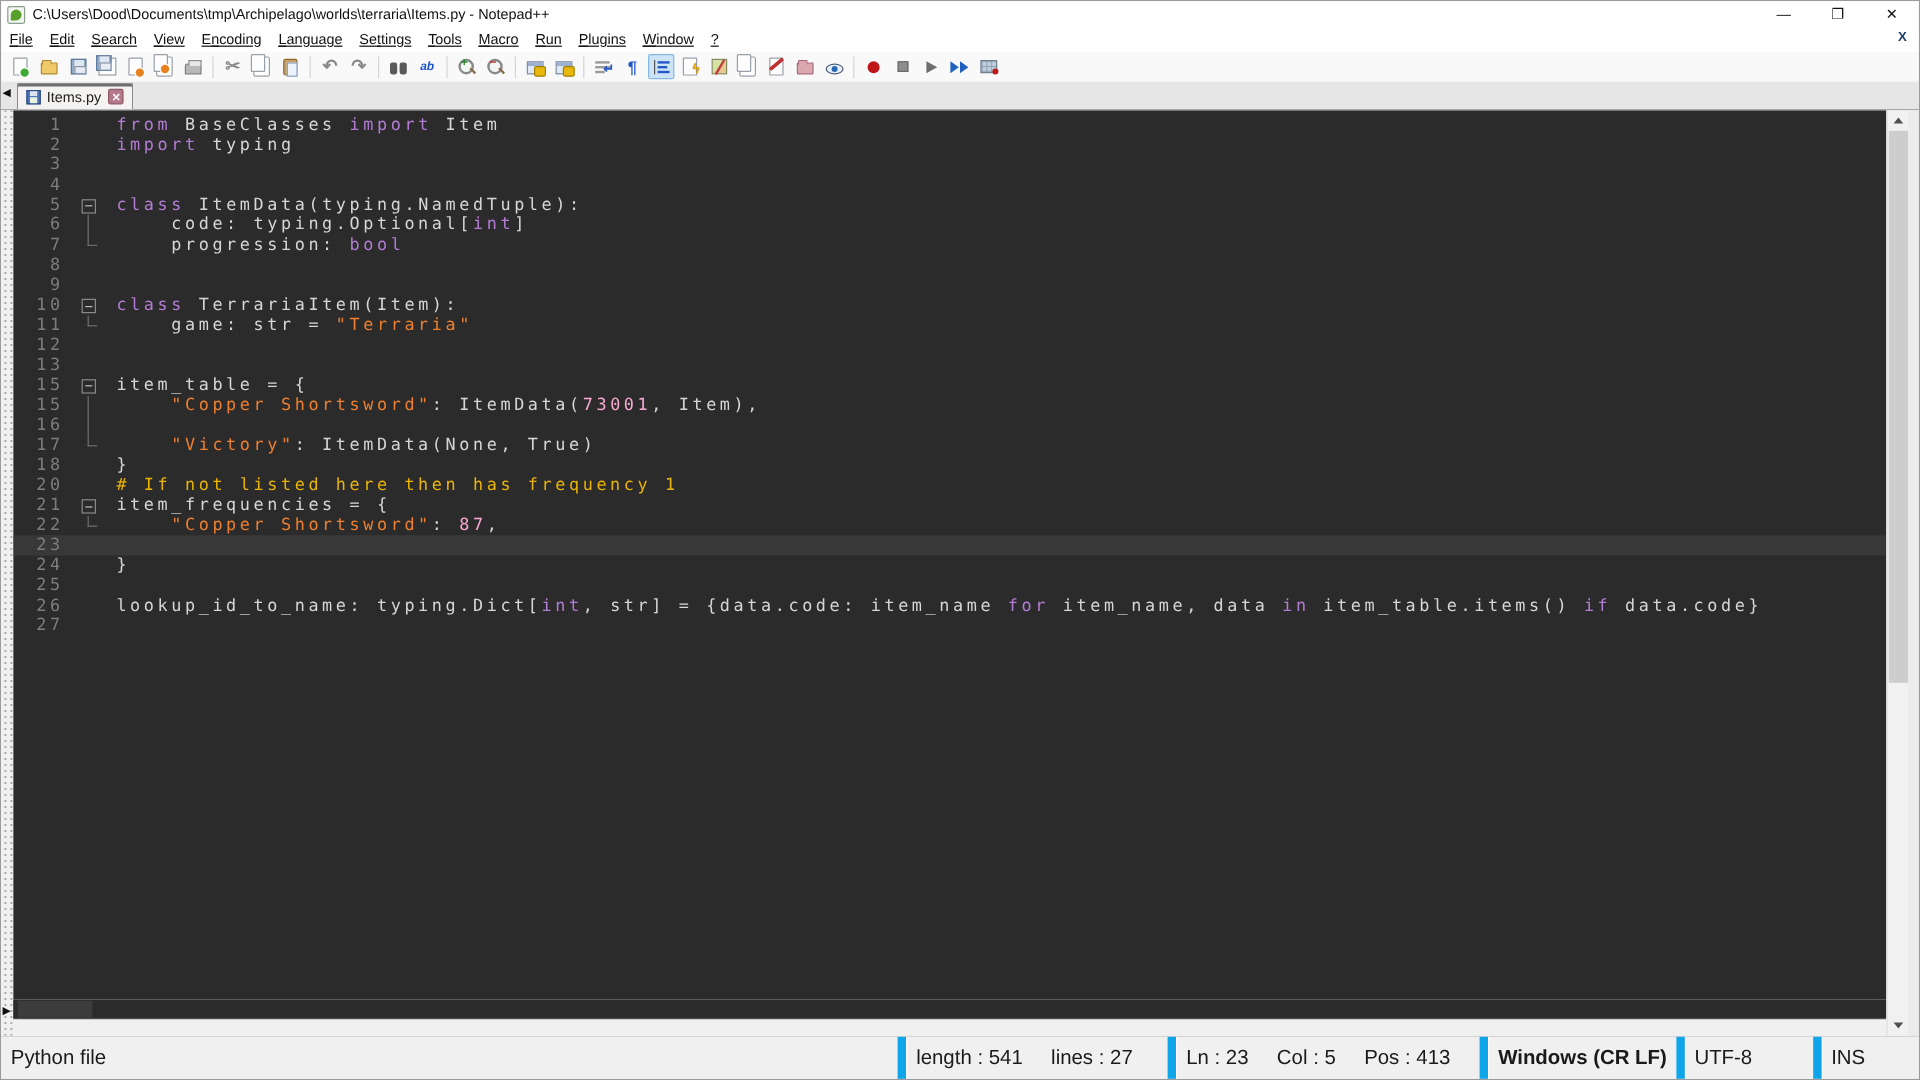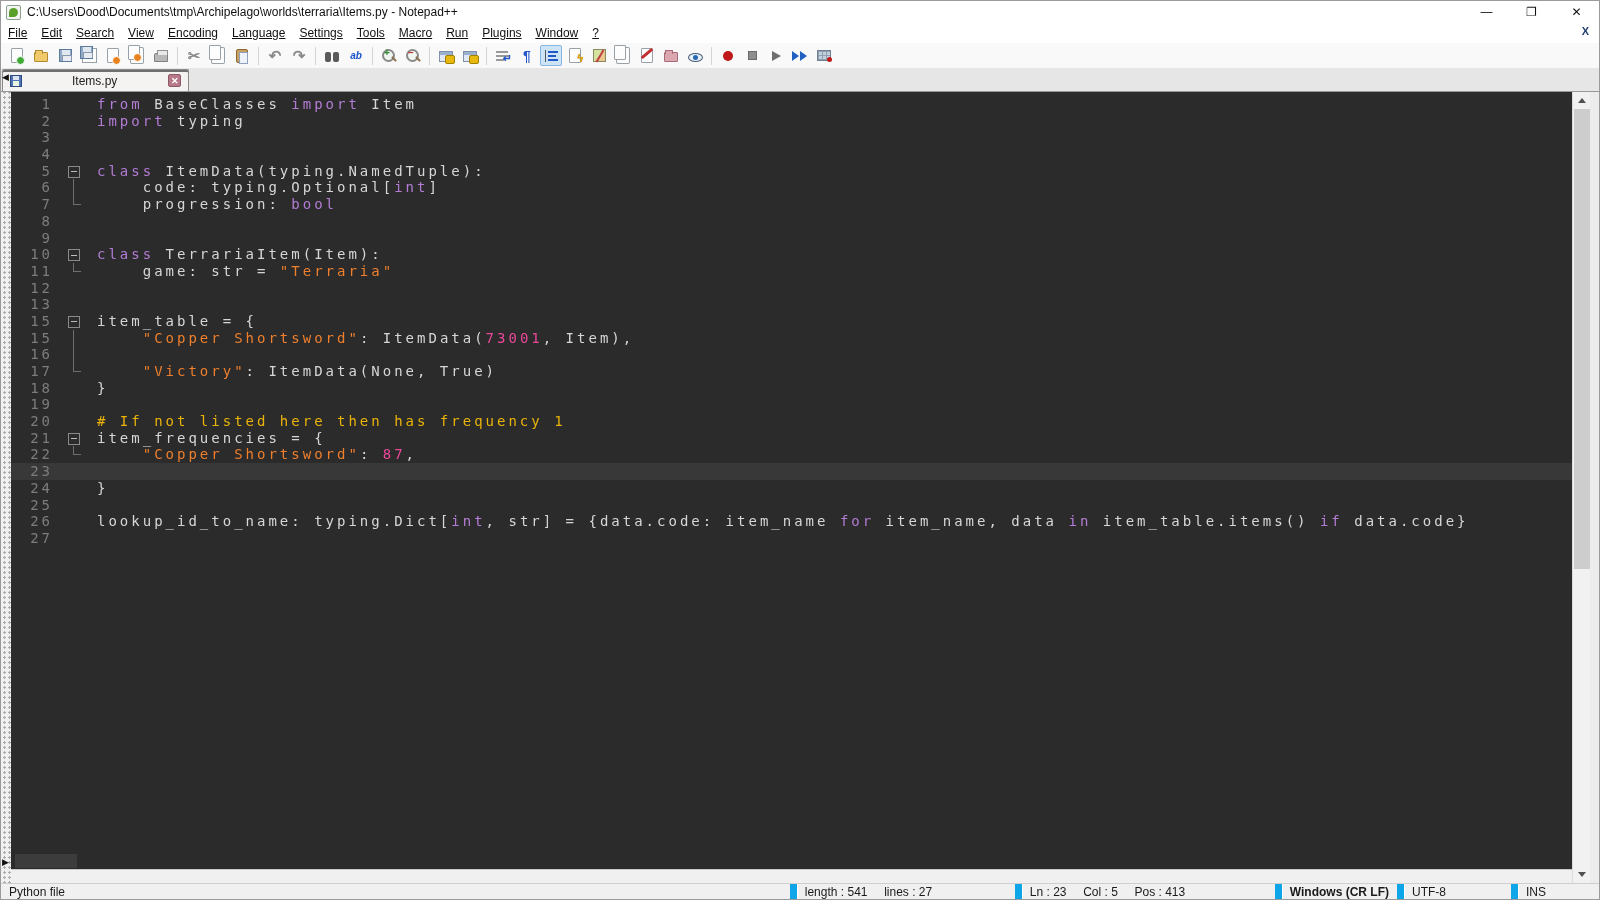--- a/index.html
+++ b/index.html
@@ -85,22 +85,22 @@
       background-image:linear-gradient(#8fa0b0 1px, transparent 1px), linear-gradient(90deg,#8fa0b0 1px, transparent 1px);
       background-size:4px 4px; position:relative; }
   .shape-grid::after { content:""; position:absolute; right:-2px; bottom:-2px; width:5px; height:5px; border-radius:50%; background:#c01818; }
   .glyph-gray { color:#8a8a8a; font-weight:bold; font-size:15px; }
   .glyph-ab { color:#1a54c8; font-weight:bold; font-size:10px; font-style:italic; }
   .bolt { position:absolute; right:-3px; bottom:-2px; color:#e8a800; font-weight:bold; font-size:11px; text-shadow:0 0 1px #805800; }
 
   
   .tabbar { height:24px; background:#e6e6e6; display:flex; align-items:flex-end; flex:0 0 auto; position:relative; border-bottom:1px solid #989898; }
   .tab-scroll-left { position:absolute; left:1px; top:4px; font-size:9px; color:#111; }
-  .tab { height:22px; margin-left:1px; background:#f4f3f2; border:1px solid #8a8a8a; border-bottom:none; border-radius:2px 2px 0 0;
-         display:flex; align-items:center; padding:0 7px; font-size:12px; color:#222; box-shadow:inset 0 2px 0 #6f6f6f;gap:45px; }
+  .tab { height:22px; margin-left:13px; background:#f4f3f2; border:1px solid #8a8a8a; border-bottom:none; border-radius:2px 2px 0 0;
+         display:flex; align-items:center; padding:0 7px; font-size:12px; color:#222; box-shadow:inset 0 2px 0 #6f6f6f; }
   .tab-save-icon { width:12px; height:12px; background:#4f74b8; border:1px solid #2e4a80; position:relative; margin-right:5px; }
   .tab-save-icon::before { content:""; position:absolute; left:2px; top:0; width:6px; height:4px; background:#dce4f2; }
   .tab-save-icon::after { content:""; position:absolute; left:2px; bottom:0; width:6px; height:5px; background:#e8f4e0; }
   .tab-close { width:13px; height:13px; margin-left:6px; background:#b5798a; border:1px solid #8d5a68; border-radius:2px;
                color:#fff; font-size:9px; font-weight:bold; display:flex; align-items:center; justify-content:center; }
 
   
   .main { flex:1 1 auto; display:flex; min-height:0; background:#f0f0f0; position:relative; }
   .left-strip { width:10px; background:#f0f0f0 radial-gradient(#ababab 1px, transparent 1.2px); background-size:5px 5px; background-position:1px 3px; position:relative; flex:0 0 auto; }
   .corner-arrow-bottom { position:absolute; left:1px; bottom:16px; font-size:9px; color:#111; }
@@ -112,43 +112,43 @@
   .ln { flex:0 0 52px; text-align:right; padding-right:10px; color:#7d7d7d; }
   .fold { flex:0 0 24px; position:relative; }
   .fold.f-open::before { content:""; position:absolute; left:5px; top:3px; width:10px; height:10px; border:1px solid #8a8a8a;
         background:linear-gradient(#bdbdbd,#bdbdbd) center/6px 1px no-repeat; }
   .fold.f-mid { background:linear-gradient(#6e6e6e,#6e6e6e) 10px 0/1px 100% no-repeat; }
   .fold.f-end { background:linear-gradient(#6e6e6e,#6e6e6e) 10px 0/1px 9px no-repeat,
                 linear-gradient(#6e6e6e,#6e6e6e) 10px 8px/8px 1px no-repeat; }
   .code { padding-left:10px; white-space:pre; }
   .kw  { color:#b37cd4; }
   .str { color:#ee7f2d; }
-  .num { color:#ec4899; }
+  .num { color:#f9a8d4; }
   .com { color:#eab308; }
   .df  { color:#d6d6d6; }
 
   
   .hscroll { height:16px; background:#2b2b2b; position:relative; flex:0 0 auto; }
   .hthumb { position:absolute; left:4px; top:1px; height:14px; width:62px; background:#3c3c3c; }
 
   
   .bottom-strip { height:14px; background:#f0f0f0; flex:0 0 auto; border-top:1px solid #c8c8c8; }
 
   
   .vscroll { width:18px; background:#f1f1f1; flex:0 0 auto; position:relative; border-left:1px solid #dcdcdc; }
   .v-arrow { position:absolute; left:0; width:18px; height:17px; display:flex; align-items:center; justify-content:center; }
   .v-arrow.up { top:0; } .v-arrow.down { bottom:0; }
   .tri-up { width:0; height:0; border-left:4px solid transparent; border-right:4px solid transparent; border-bottom:5px solid #505050; }
   .tri-down { width:0; height:0; border-left:4px solid transparent; border-right:4px solid transparent; border-top:5px solid #505050; }
   .vthumb { position:absolute; left:1px; width:16px; top:17px; height:460px; background:#cdcdcd; }
   .right-gap { width:9px; background:#ececec; flex:0 0 auto; }
 
   
-  .statusbar { height:16px; background:#f0f0f0; border-top:1px solid #cfcfcf; display:flex; align-items:center;
-               font-size:12px; color:#1a1a1a; flex:0 0 auto; }
+  .statusbar { height:36px; background:#f0f0f0; border-top:1px solid #cfcfcf; display:flex; align-items:center;
+               font-size:17px; color:#1a1a1a; flex:0 0 auto; }
   .sb-sec { padding:0 8px; height:100%; display:flex; align-items:center; border-left:7px solid #0ea5e9; box-shadow:inset 1px 0 0 #ffffff; white-space:pre; }
   .sb-doctype { flex:1 1 auto; border-left:none; box-shadow:none; }
   .sb-len { flex:0 0 225px; } .sb-pos { flex:0 0 260px; } .sb-eol { flex:0 0 118px;font-weight:bold; }
   .sb-enc { flex:0 0 114px; } .sb-ins { flex:0 0 88px; }
 </style>
 </head>
 <body>
 
 <div class="window">
 
@@ -325,21 +325,20 @@
           <div class="row"><span class="ln">9</span><span class="fold"></span><span class="code"></span></div>
           <div class="row"><span class="ln">10</span><span class="fold f-open"></span><span class="code"><span class="kw">class</span><span class="df"> TerrariaItem(Item):</span></span></div>
           <div class="row"><span class="ln">11</span><span class="fold f-end"></span><span class="code"><span class="df">    game: str = </span><span class="str">"Terraria"</span></span></div>
           <div class="row"><span class="ln">12</span><span class="fold"></span><span class="code"></span></div>
           <div class="row"><span class="ln">13</span><span class="fold"></span><span class="code"></span></div>
           <div class="row"><span class="ln">15</span><span class="fold f-open"></span><span class="code"><span class="df">item_table = {</span></span></div>
           <div class="row"><span class="ln">15</span><span class="fold f-mid"></span><span class="code"><span class="df">    </span><span class="str">"Copper Shortsword"</span><span class="df">: ItemData(</span><span class="num">73001</span><span class="df">, Item),</span></span></div>
           <div class="row"><span class="ln">16</span><span class="fold f-mid"></span><span class="code"></span></div>
           <div class="row"><span class="ln">17</span><span class="fold f-end"></span><span class="code"><span class="df">    </span><span class="str">"Victory"</span><span class="df">: ItemData(None, True)</span></span></div>
           <div class="row"><span class="ln">18</span><span class="fold"></span><span class="code"><span class="df">}</span></span></div>
-          <div class="row"><span class="ln">19</span><span class="fold"></span><span class="code"></span></div>
           <div class="row"><span class="ln">20</span><span class="fold"></span><span class="code"><span class="com"># If not listed here then has frequency 1</span></span></div>
           <div class="row"><span class="ln">21</span><span class="fold f-open"></span><span class="code"><span class="df">item_frequencies = {</span></span></div>
           <div class="row"><span class="ln">22</span><span class="fold f-end"></span><span class="code"><span class="df">    </span><span class="str">"Copper Shortsword"</span><span class="df">: </span><span class="num">87</span><span class="df">,</span></span></div>
           <div class="row current"><span class="ln">23</span><span class="fold"></span><span class="code"></span></div>
           <div class="row"><span class="ln">24</span><span class="fold"></span><span class="code"><span class="df">}</span></span></div>
           <div class="row"><span class="ln">25</span><span class="fold"></span><span class="code"></span></div>
           <div class="row"><span class="ln">26</span><span class="fold"></span><span class="code"><span class="df">lookup_id_to_name: typing.Dict[</span><span class="kw">int</span><span class="df">, str] = {data.code: item_name </span><span class="kw">for</span><span class="df"> item_name, data </span><span class="kw">in</span><span class="df"> item_table.items() </span><span class="kw">if</span><span class="df"> data.code}</span></span></div>
           <div class="row"><span class="ln">27</span><span class="fold"></span><span class="code"></span></div>
         </div>
       <div class="hscroll">

